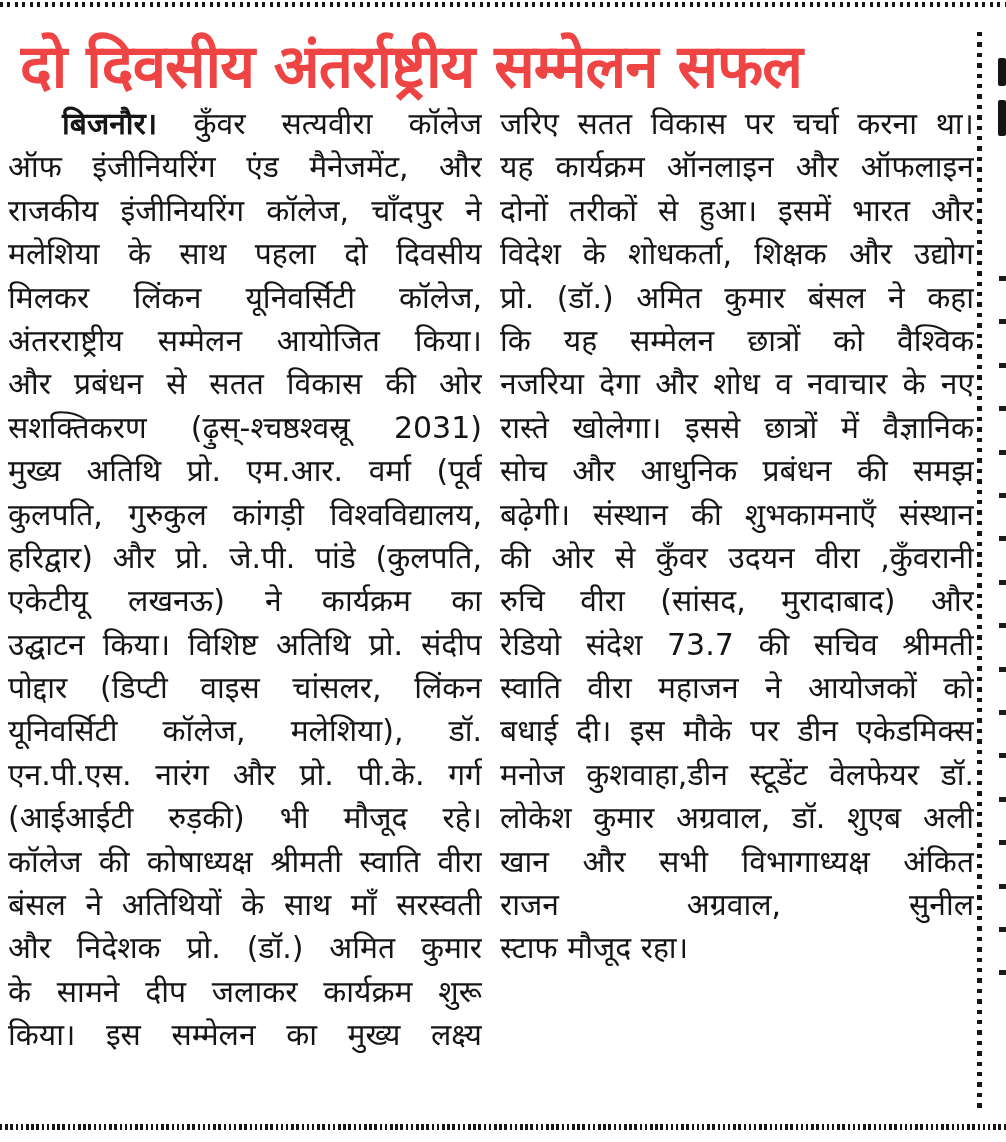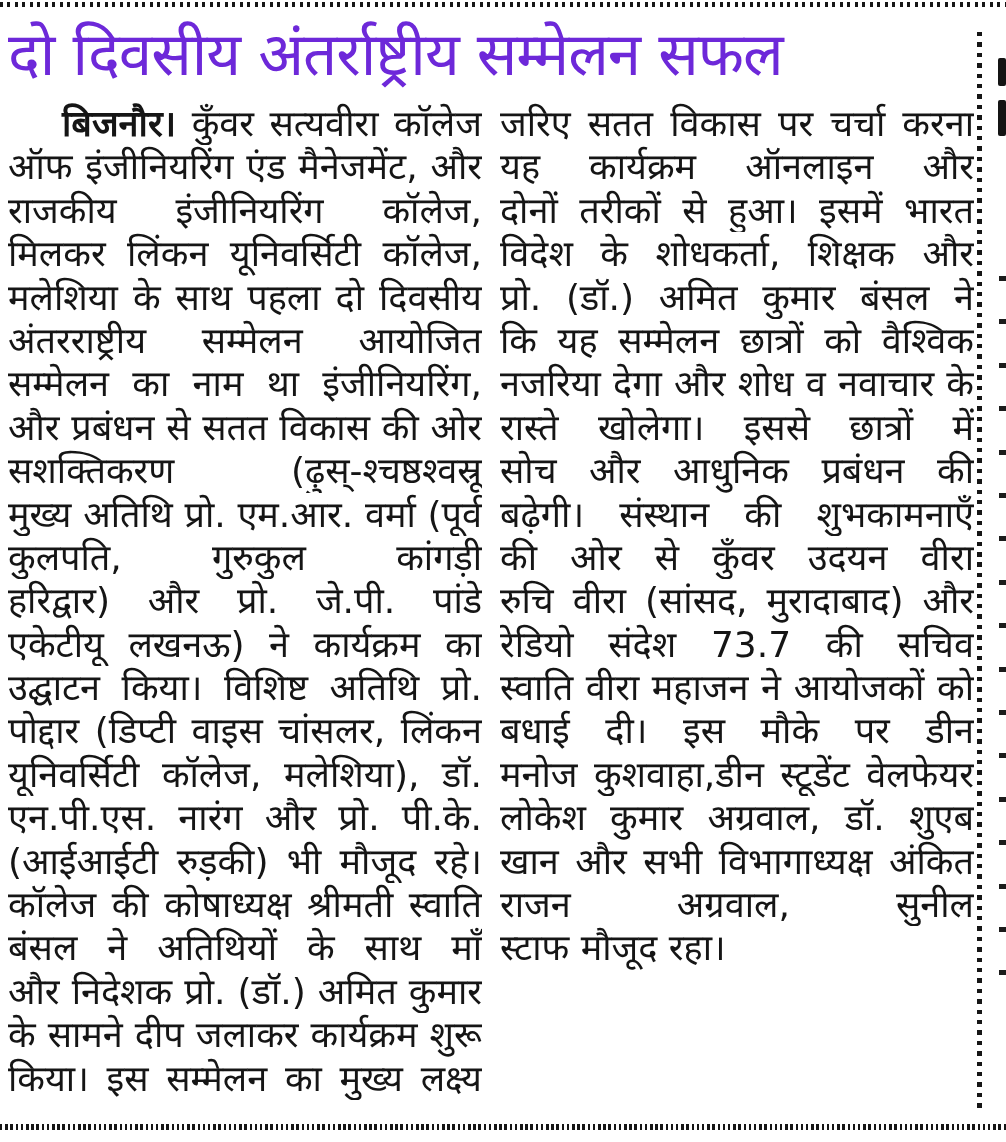--- a/index.html
+++ b/index.html
@@ -21,36 +21,36 @@
     position:absolute;top:1124px;left:0;width:1006px;height:6px;
     background:repeating-linear-gradient(to right,#161616 0 2.5px,transparent 2.5px 5.2px);
   }
   .rule-right{
     position:absolute;top:32px;left:977px;width:4.5px;height:1080px;
     background:repeating-linear-gradient(to bottom,#161616 0 4.5px,transparent 4.5px 10.4px);
   }
   
   .headline{
     position:absolute;top:14px;left:8px;width:952px;height:82px;
-    margin:0;
-    font-size:60px;line-height:80px;font-weight:400;
+    margin:12px;
+    font-size:60px;line-height:80px;font-weight:700;
     letter-spacing:-1px;
-    color:#6d28d9;
+    color:#ef4444;
     white-space:nowrap;overflow:hidden;
   }
   
   .body-wrap{
     position:absolute;top:102px;left:8px;width:966px;
     display:flex;gap:18px;
   }
   .col{width:474px;}
   .line{
     margin:0;
     height:43.4px;overflow:hidden;
-    font-size:36px;line-height:43.4px;
+    font-size:30px;line-height:43.4px;
     text-align:justify;
     text-align-last:justify;
     color:#151515;
   }
   .line.indent{text-indent:54px;}
   .dateline{font-weight:700;}
   .col-2 .line:last-child{text-align-last:left;}
   
   .fragments{position:absolute;top:0;left:996px;width:10px;height:1142px;}
   .frag-blob{position:absolute;left:2px;width:8px;background:#141414;border-radius:2px;}
@@ -68,24 +68,23 @@
 
   <div class="rule-top"></div>
 
   <h1 class="headline">दो दिवसीय अंतर्राष्ट्रीय सम्मेलन सफल</h1>
 
   <div class="body-wrap">
     <div class="col col-1">
       <p class="line indent"><span class="dateline">बिजनौर।</span> <span>कुँवर सत्यवीरा कॉलेज</span></p>
       <p class="line">ऑफ इंजीनियरिंग एंड मैनेजमेंट, और</p>
         <p class="line">राजकीय इंजीनियरिंग कॉलेज, चाँदपुर ने</p>
+        <p class="line">मलेशिया के साथ पहला दो दिवसीय</p>
         <p class="line">मिलकर लिंकन यूनिवर्सिटी कॉलेज,</p>
-        <p class="line">मलेशिया के साथ पहला दो दिवसीय</p>
         <p class="line">अंतरराष्ट्रीय सम्मेलन आयोजित किया।</p>
-        <p class="line">सम्मेलन का नाम था इंजीनियरिंग, विज्ञान</p>
         <p class="line">और प्रबंधन से सतत विकास की ओर</p>
         <p class="line">सशक्तिकरण (ढ़ुस्-श्चष्ठश्वस्रू 2031)</p>
         <p class="line">मुख्य अतिथि प्रो. एम.आर. वर्मा (पूर्व</p>
         <p class="line">कुलपति, गुरुकुल कांगड़ी विश्वविद्यालय,</p>
         <p class="line">हरिद्वार) और प्रो. जे.पी. पांडे (कुलपति,</p>
         <p class="line">एकेटीयू लखनऊ) ने कार्यक्रम का</p>
         <p class="line">उद्घाटन किया। विशिष्ट अतिथि प्रो. संदीप</p>
         <p class="line">पोद्दार (डिप्टी वाइस चांसलर, लिंकन</p>
         <p class="line">यूनिवर्सिटी कॉलेज, मलेशिया), डॉ.</p>
         <p class="line">एन.पी.एस. नारंग और प्रो. पी.के. गर्ग</p>

